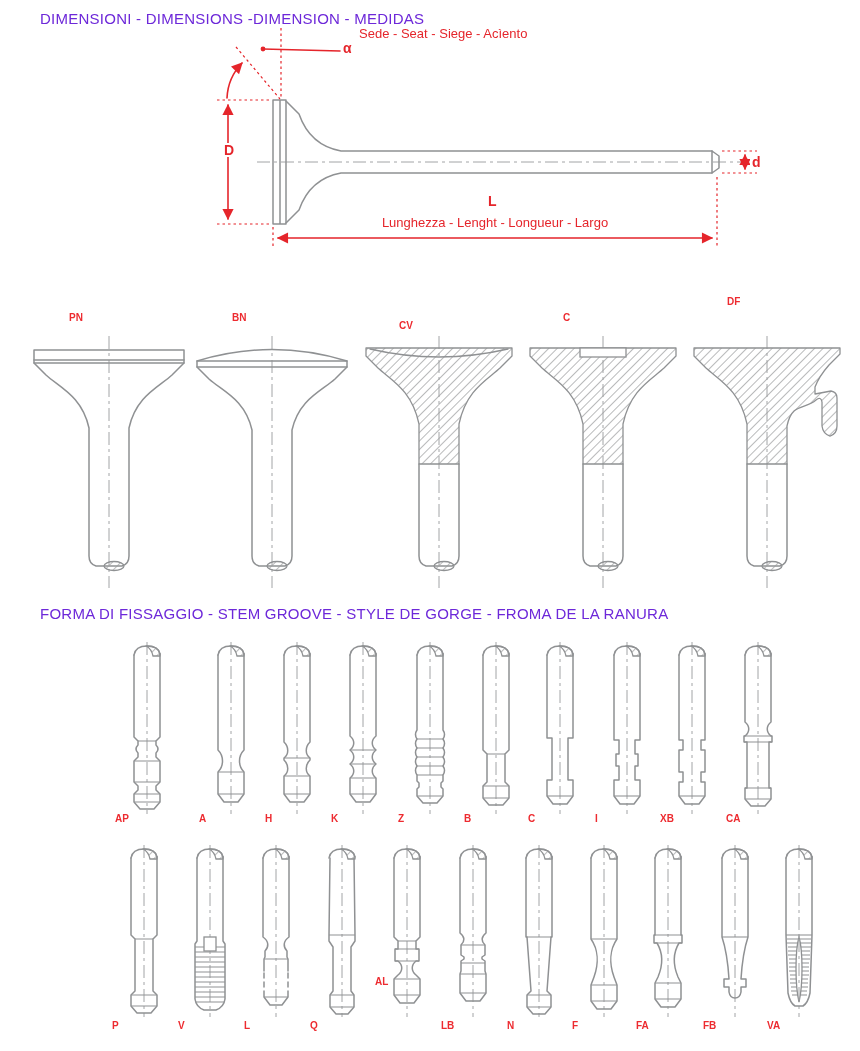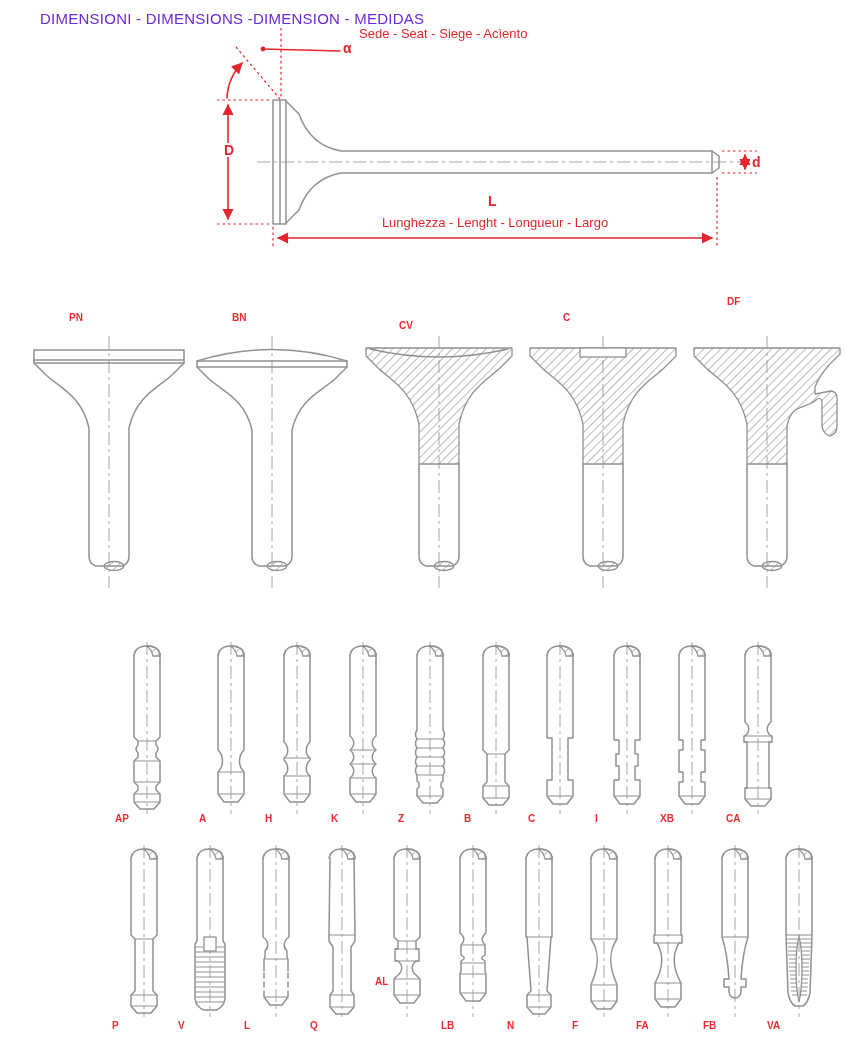--- a/index.html
+++ b/index.html
@@ -114,20 +114,21 @@
 
   <div class="fig" style="left:684px;top:334px">
     <svg width="166" height="258" viewBox="0 0 166 258">
       <line class="cl" x1="83" y1="2" x2="83" y2="254"></line>
       <path class="hatch" d="M10,14 H156 V20 L145,31 C138,39 134,45 131,53 L131,60 L147,57 Q153,58 153,64 V92 Q153,100 146,102 Q139,100 138,92 V68 Q137,62 132,66 C121,76 108,68 103,92 V130 H63 V90 C56,56 35,46 22,34 L10,22 Z"></path>
       <path class="ln" d="M63,130 V222 Q63,230 70,232 H96 Q103,230 103,222 V130"></path>
       <ellipse class="hatch" cx="88" cy="232" rx="10" ry="4.5"></ellipse>
     </svg>
   </div>
 
+  <div class="sec-title" style="top:605px">FORMA DI FISSAGGIO - STEM GROOVE - STYLE DE GORGE - FROMA DE LA RANURA</div>
 
   <div class="fig" style="left:119px;top:642px">
     <svg width="56" height="172" viewBox="0 0 56 172">
       <line class="cl" x1="28" y1="0" x2="28" y2="172"></line>
       <path class="ln" d="M15,13 C16,7 21,4 28,4 C35,4 40,7 41,12"></path>
       <path class="hatch" d="M28,4 C35,4 40,7 41,12 L41,14 L34,14 C33,9 31,6 27,4 Z"></path>
       <path class="ln" d="M15,13 L15,95 L19,99 L19,103 Q15,107 19,111 L19,115 L15,119 L15,140 L19,144 L19,148 L15,152 L15,160 L21,167 L35,167 L41,160 L41,152 L37,148 L37,144 L41,140 L41,119 L37,115 L37,111 Q41,107 37,103 L37,99 L41,95 L41,12"></path>
       <path class="lnt" d="M19,99 H37 M15,119 H41 M15,140 H41 M15,152 H41 M15,160 H41"></path>
     </svg>
   </div>

